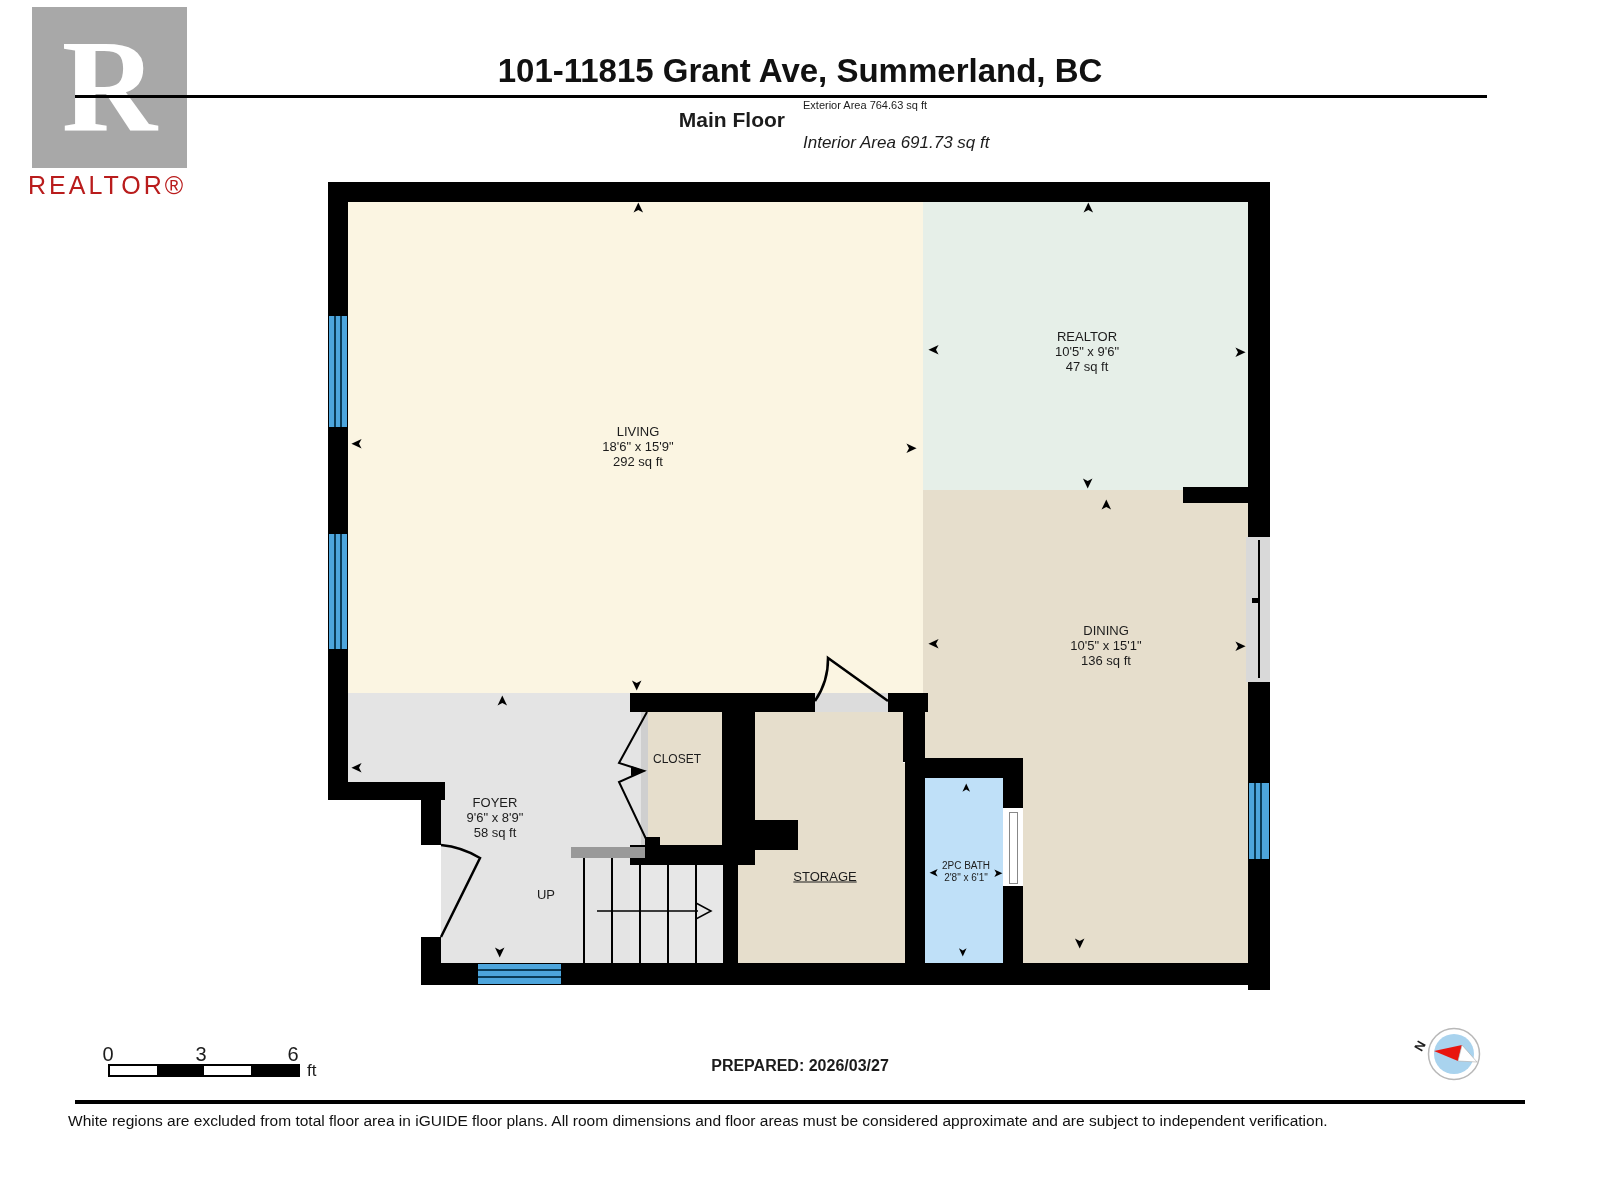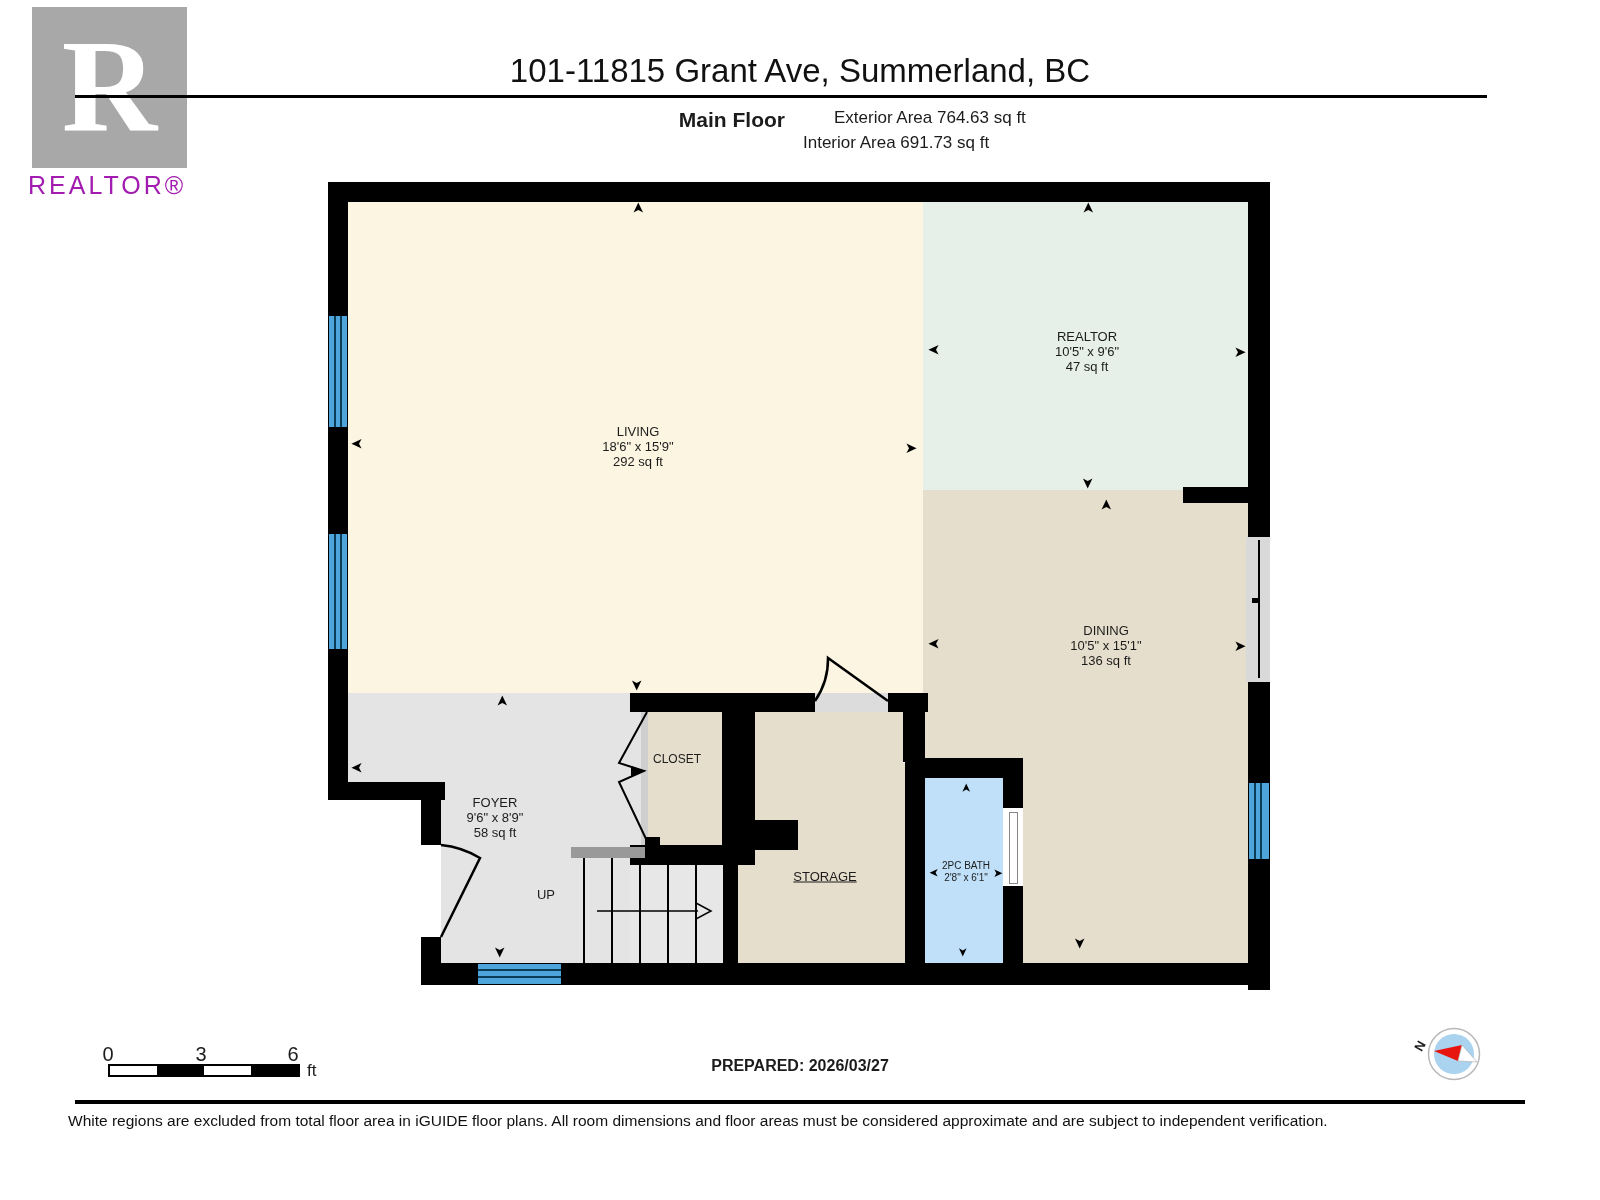--- a/index.html
+++ b/index.html
@@ -2,26 +2,26 @@
 <html><head>
 <meta charset="utf-8">
 <style>
   html,body{margin:0;padding:0;}
   body{width:1600px;height:1200px;position:relative;background:#fff;overflow:hidden;
        font-family:"Liberation Sans",sans-serif;color:#1c1c1c;}
   .abs{position:absolute;}
   
   #logo-box{left:32px;top:7px;width:155px;height:161px;background:#a8a8a8;text-align:center;}
   #logo-r{font-family:"Liberation Serif",serif;font-weight:bold;font-size:132px;line-height:158px;color:#fff;}
-  #logo-word{left:28px;top:171px;width:180px;font-size:25px;letter-spacing:3px;color:#a21caf;}
-  #page-title{left:0;right:0;top:52px;text-align:center;font-size:33px;font-weight:normal;color:#111;}
+  #logo-word{left:28px;top:171px;width:180px;font-size:25px;letter-spacing:3px;color:#b91c1c;}
+  #page-title{left:0;right:0;top:52px;text-align:center;font-size:33px;font-weight:bold;color:#111;}
   #title-rule{left:75px;top:95px;width:1412px;height:3px;background:#000;z-index:5;}
   #floor-label{left:640px;top:108px;width:145px;text-align:right;font-size:21px;font-weight:bold;}
-  #ext-area{left:803px;top:108px;font-size:17px;margin-left:31px;}
-  #int-area{left:803px;top:133px;font-size:17px;}
+  #ext-area{left:803px;top:99px;font-size:11px;}
+  #int-area{left:803px;top:133px;font-size:17px;font-style:italic;}
   
   #plan{left:328px;top:178px;width:942px;height:812px;}
   .w{position:absolute;background:#000;}
   .room{position:absolute;}
   .lbl{position:absolute;transform:translate(-50%,-50%);text-align:center;white-space:nowrap;
        font-size:13px;line-height:15px;color:#1c1c1c;}
   .arr{position:absolute;font-size:15px;line-height:15px;color:#000;}
   .win-v{position:absolute;background:#4da5dc;border:1px solid #000;box-sizing:border-box;
      background-image:linear-gradient(90deg,transparent 0 5px,#0b3c58 5px 7px,transparent 7px 11px,#0b3c58 11px 13px,transparent 13px);}
   .win-h{position:absolute;background:#4da5dc;border:1px solid #000;box-sizing:border-box;

